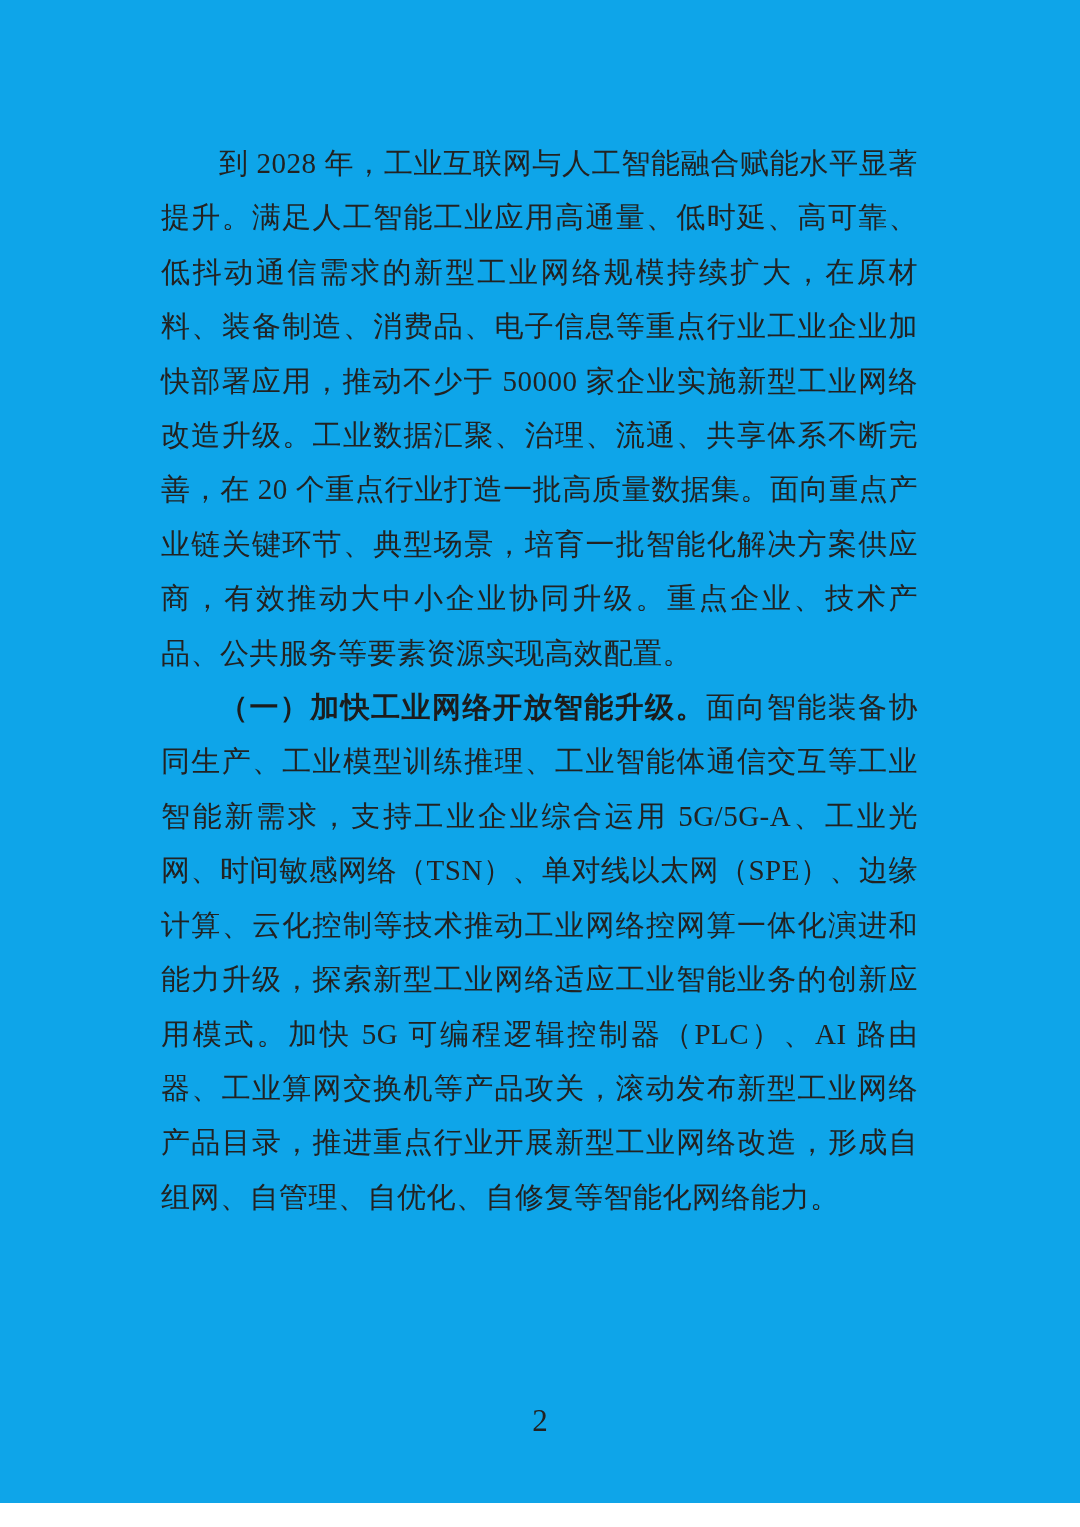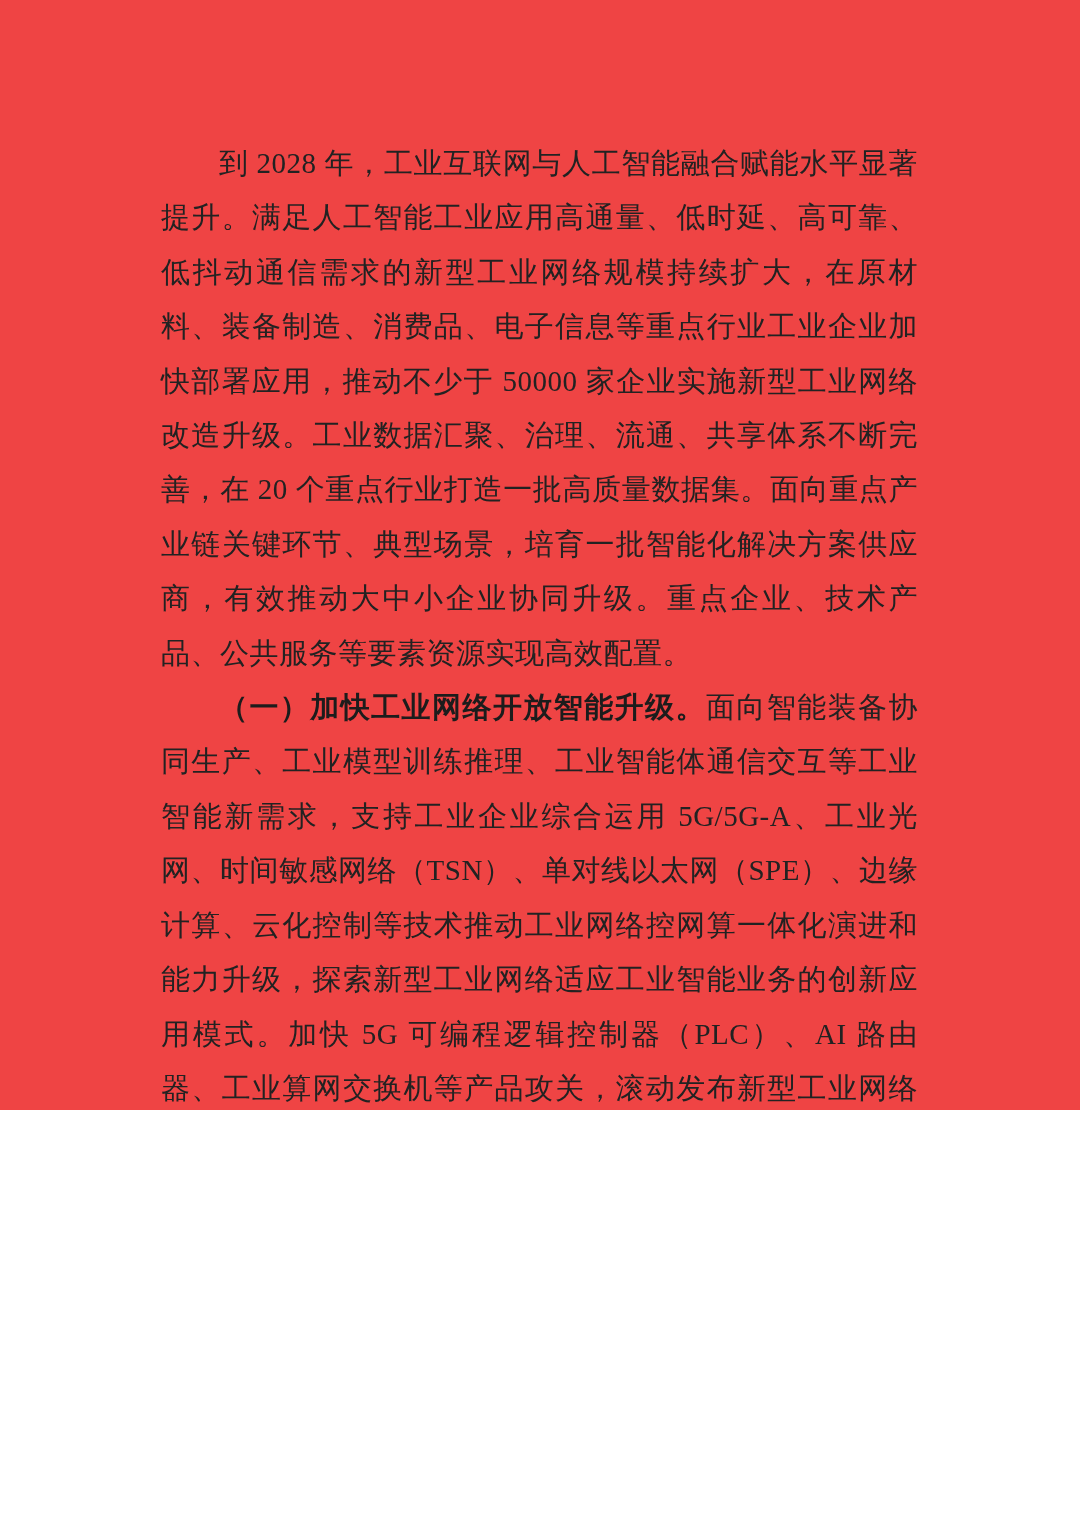--- a/index.html
+++ b/index.html
@@ -3,22 +3,22 @@
 <meta charset="utf-8">
 <style>
   html, body {
     margin: 0;
     padding: 0;
     background: #ffffff;
   }
   .page {
     position: relative;
     width: 1080px;
-    height: 1110px;
-    background: #ef4444;
+    height: 1503px;
+    background: #0ea5e9;
     overflow: hidden;
     font-family: "Liberation Serif", "DejaVu Serif", serif;
     color: #222222;
   }
   .content {
     position: absolute;
     left: 161px;
     top: 136px;
     width: 757px;
   }

